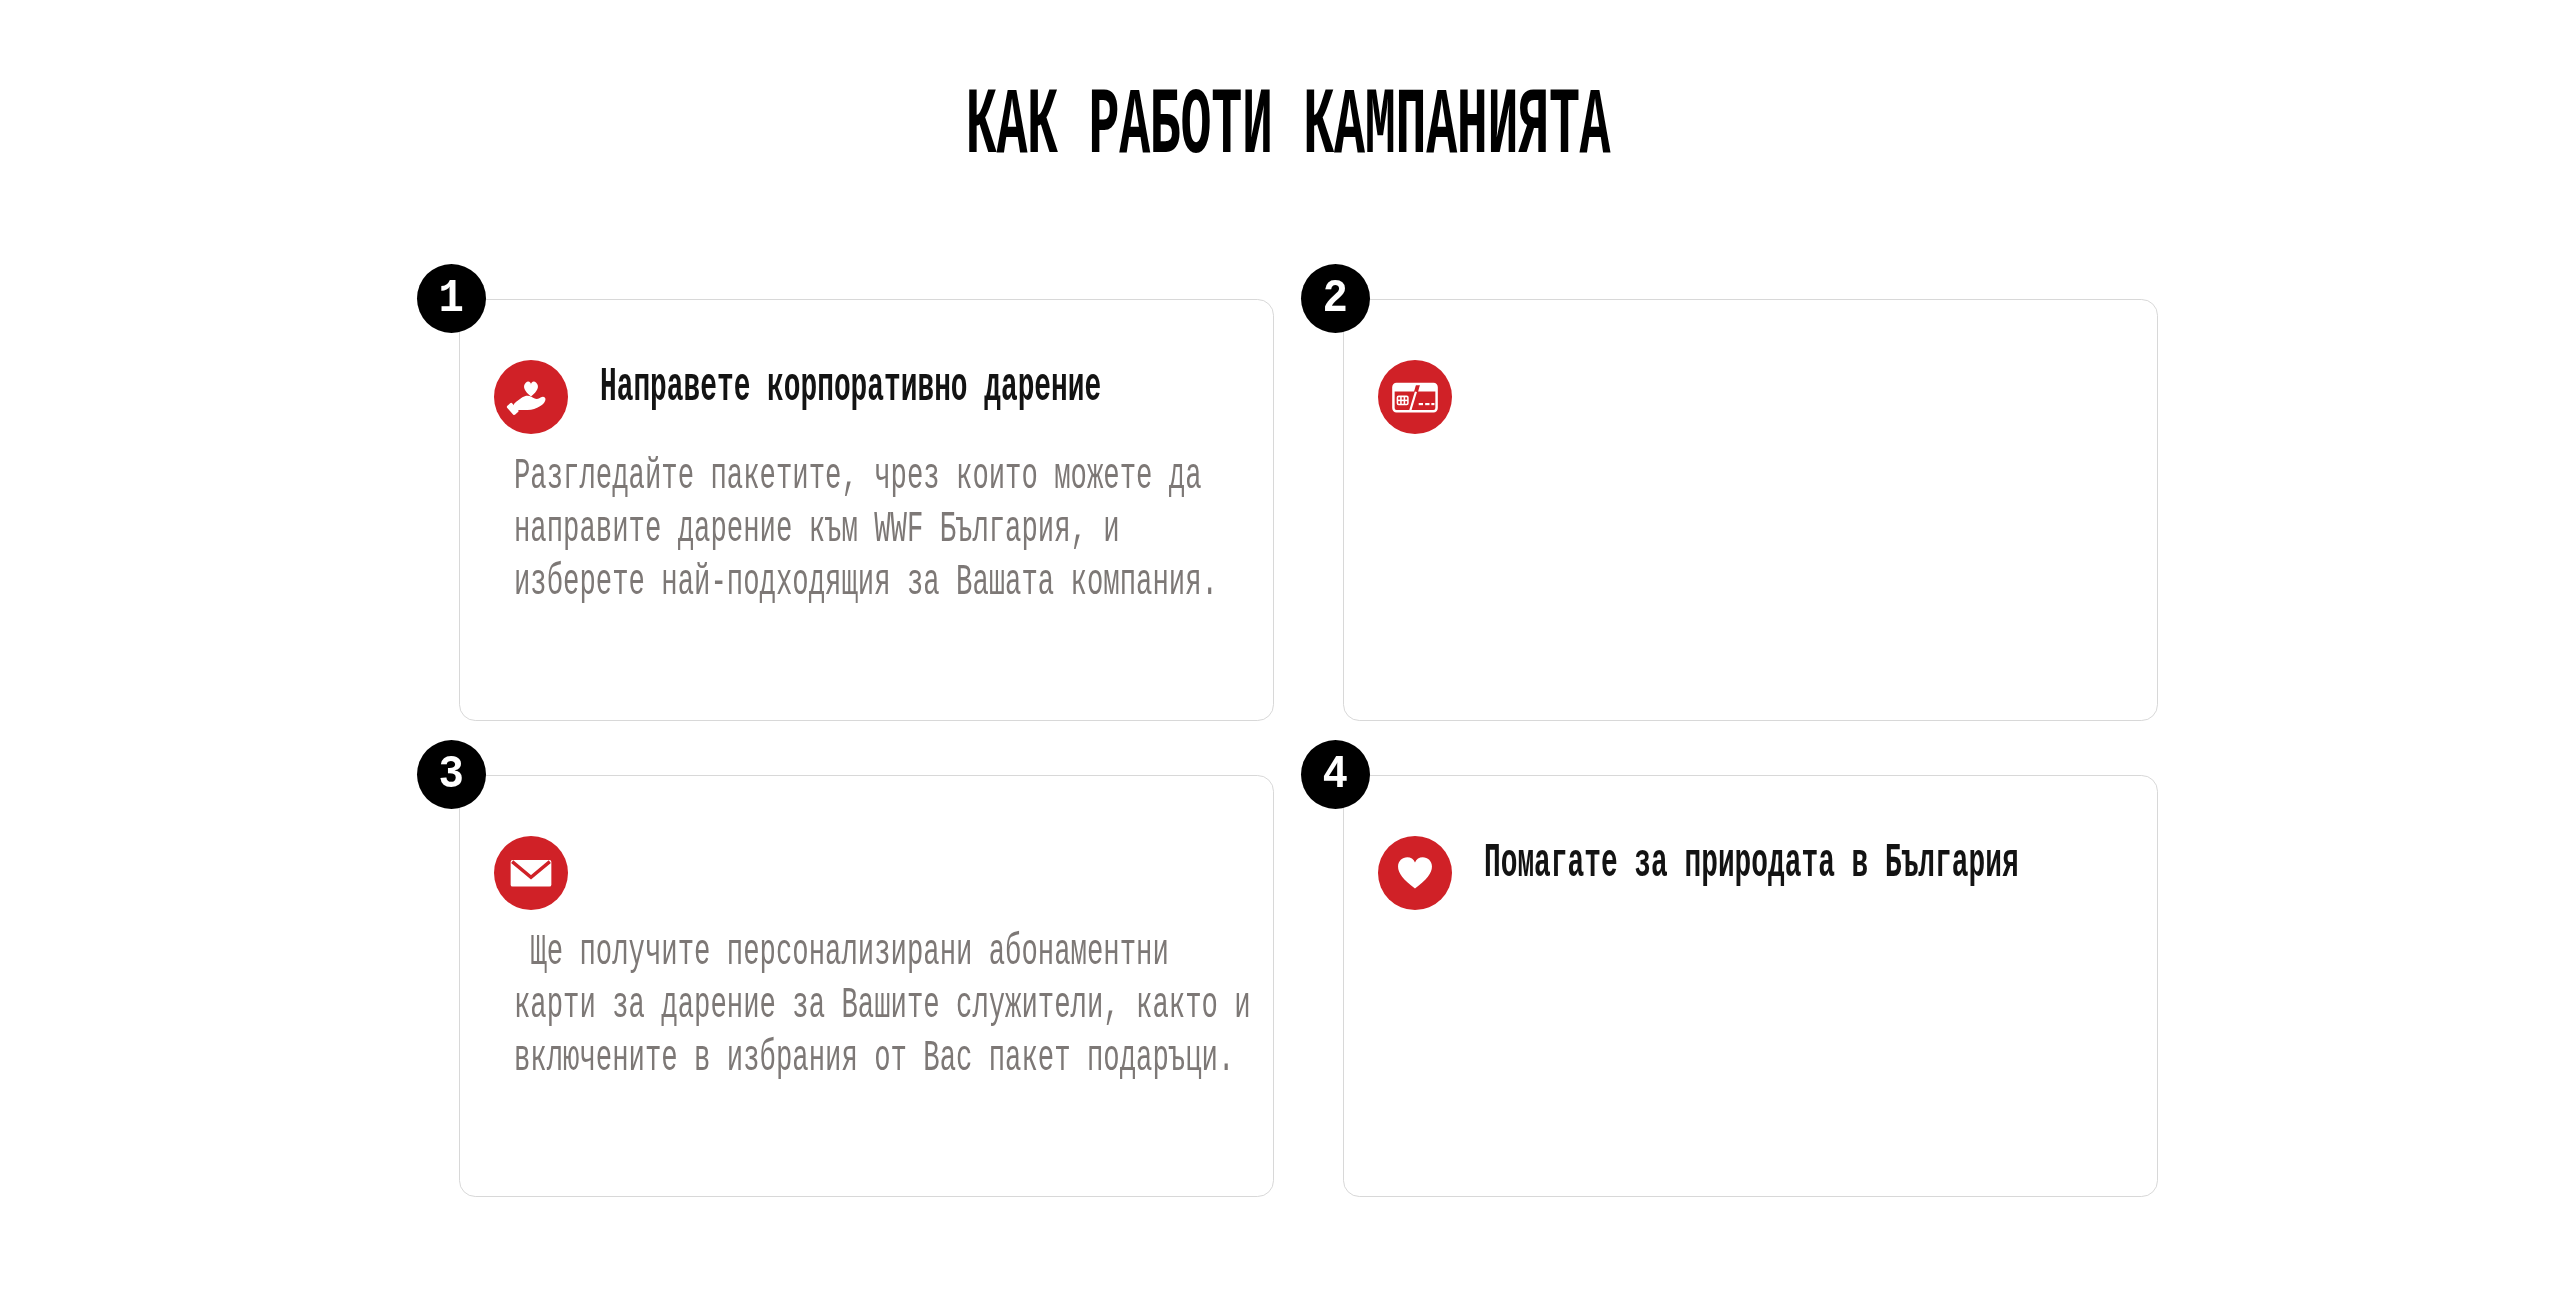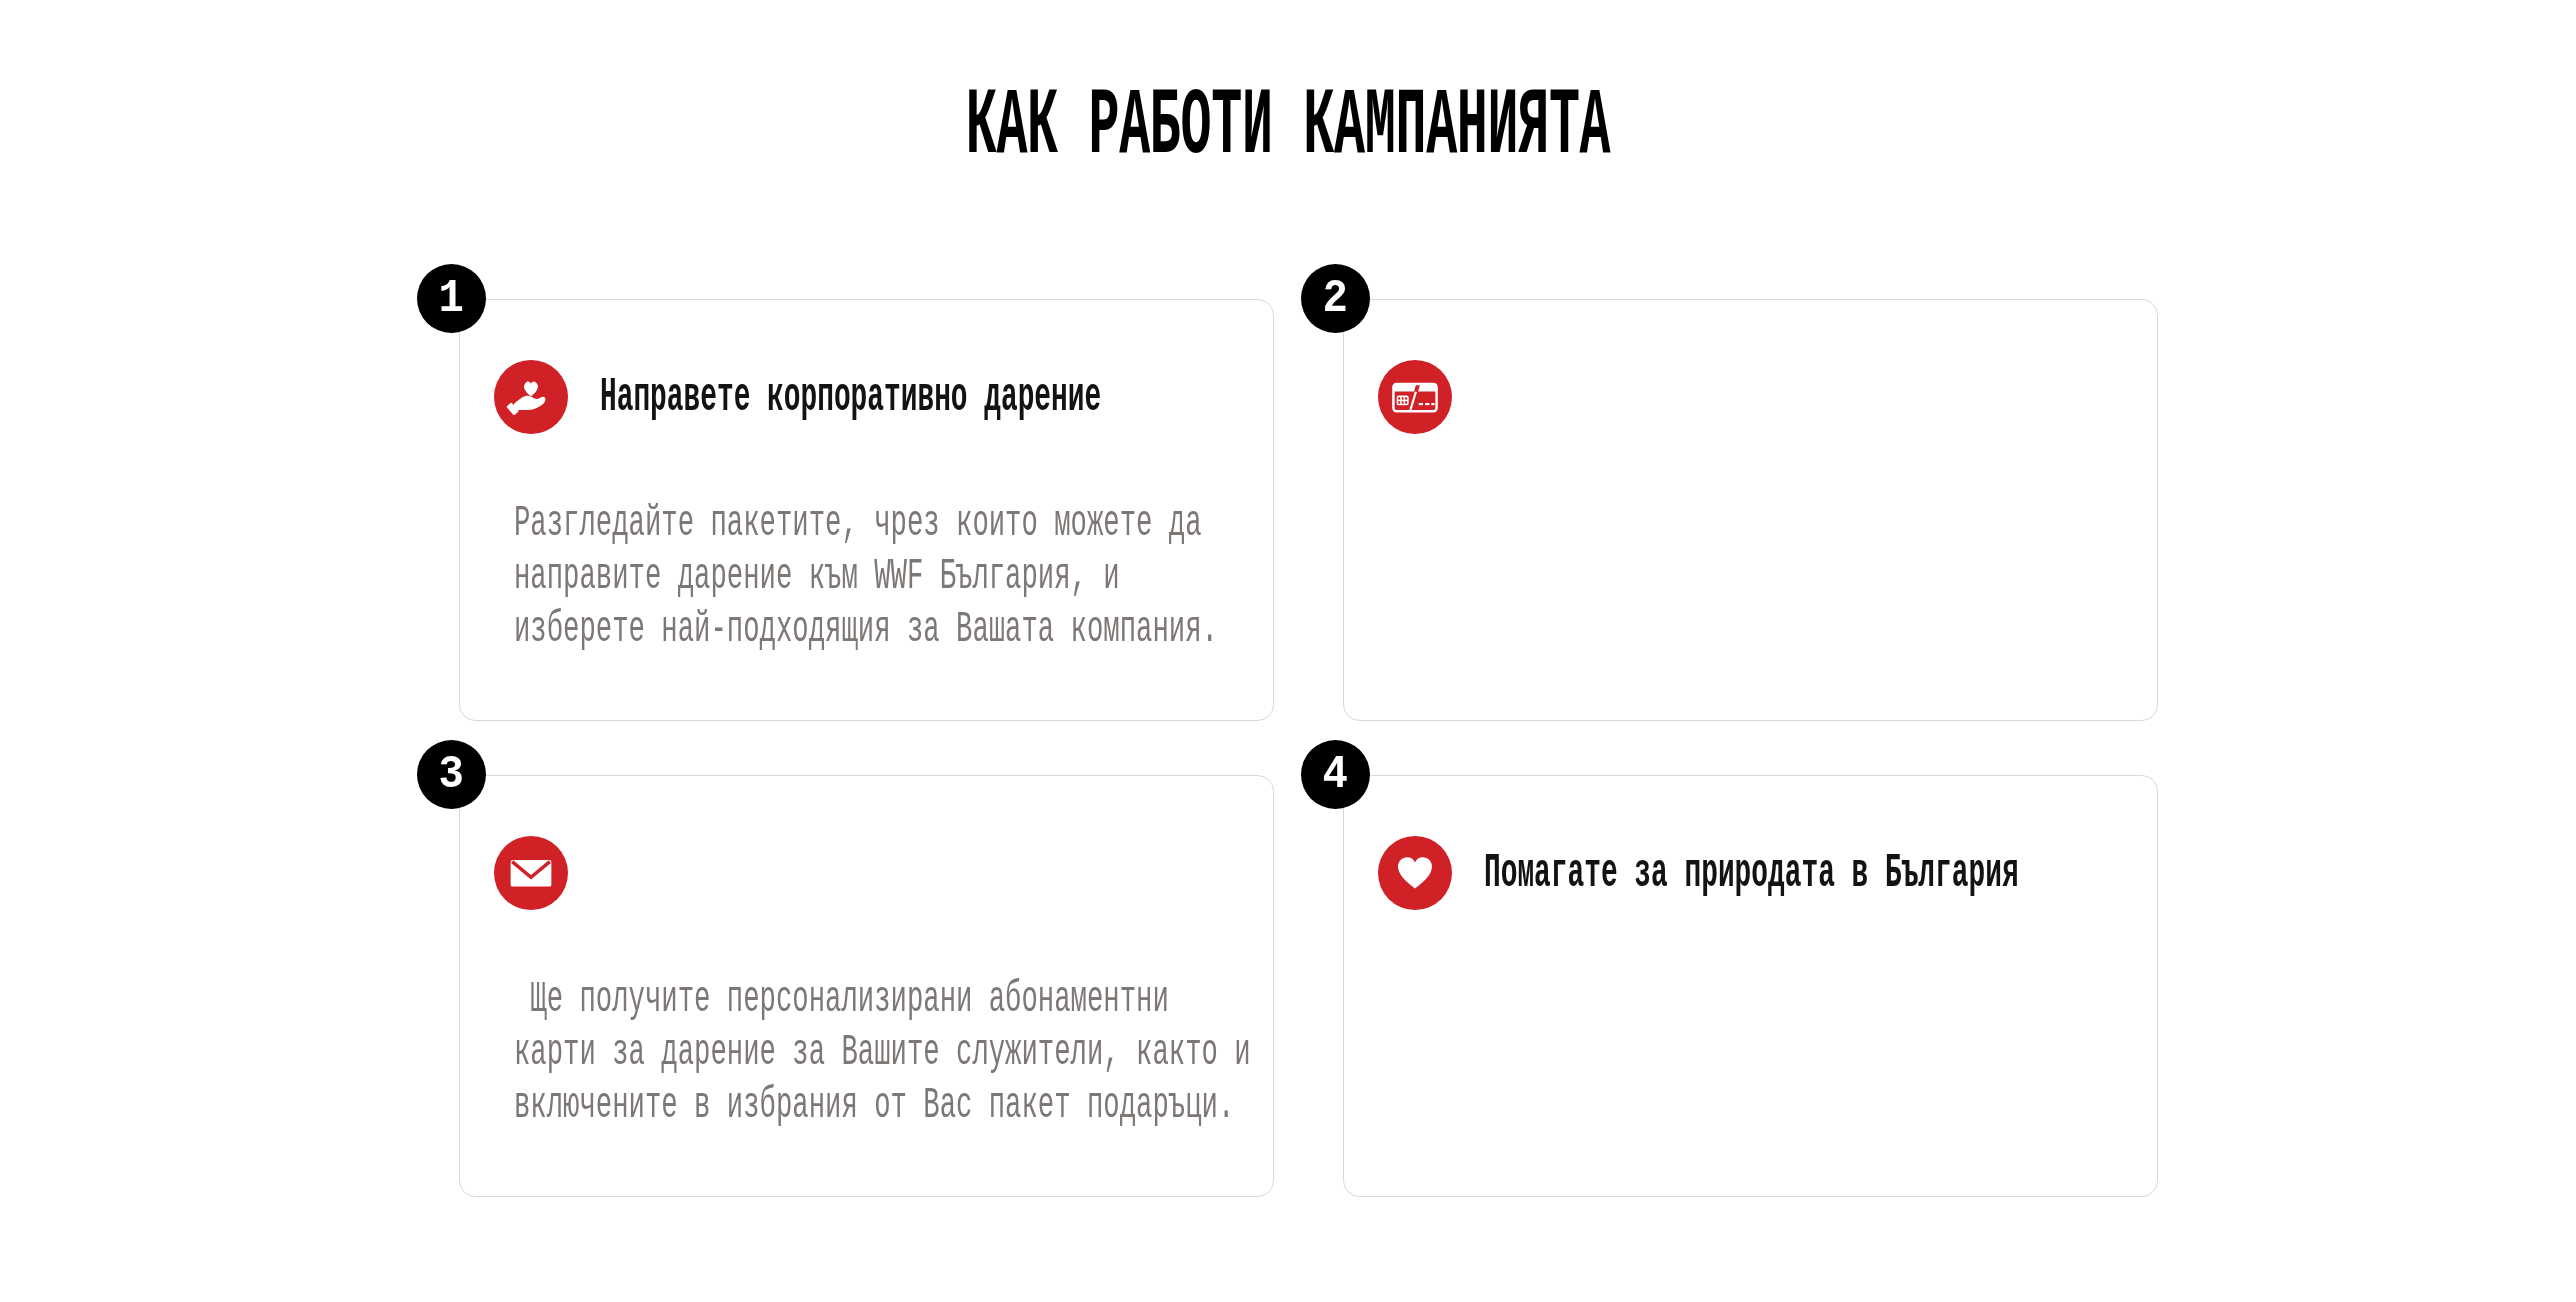--- a/index.html
+++ b/index.html
@@ -77,35 +77,33 @@
   }
   .icon-circle svg{width:74px;height:74px;display:block;}
   .svg-white-fill{fill:#ffffff;}
   .svg-white-stroke{stroke:#ffffff;fill:none;}
   .svg-red-stroke{stroke:var(--accent-red);fill:none;}
   .card-title{
     position:absolute;
     left:140px; top:60px;
     height:74px;
     display:flex;
-    align-items:center;
   }
   .card-title-text{
     white-space:nowrap;
     font-size:48px;
     font-weight:700;
     color:var(--heading-text);
     transform:scaleX(0.58);
     transform-origin:0 50%;
   }
   .card-body{
     position:absolute;
     left:54px; top:150px;
     line-height:53px;
-    margin-top:47px;
   }
   .body-line{
     white-space:pre;
     font-size:44px;
     font-weight:400;
     color:var(--body-text);
     transform:scaleX(0.62);
     transform-origin:0 50%;
   }
 </style>

